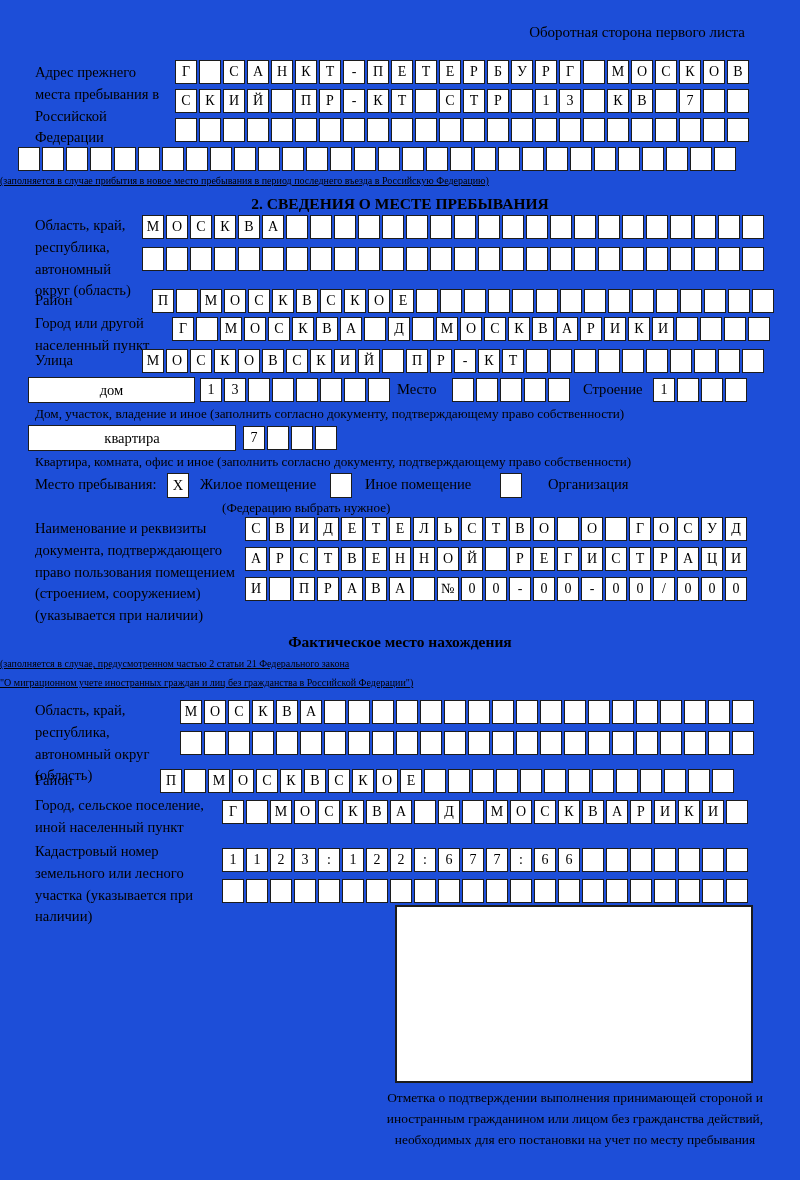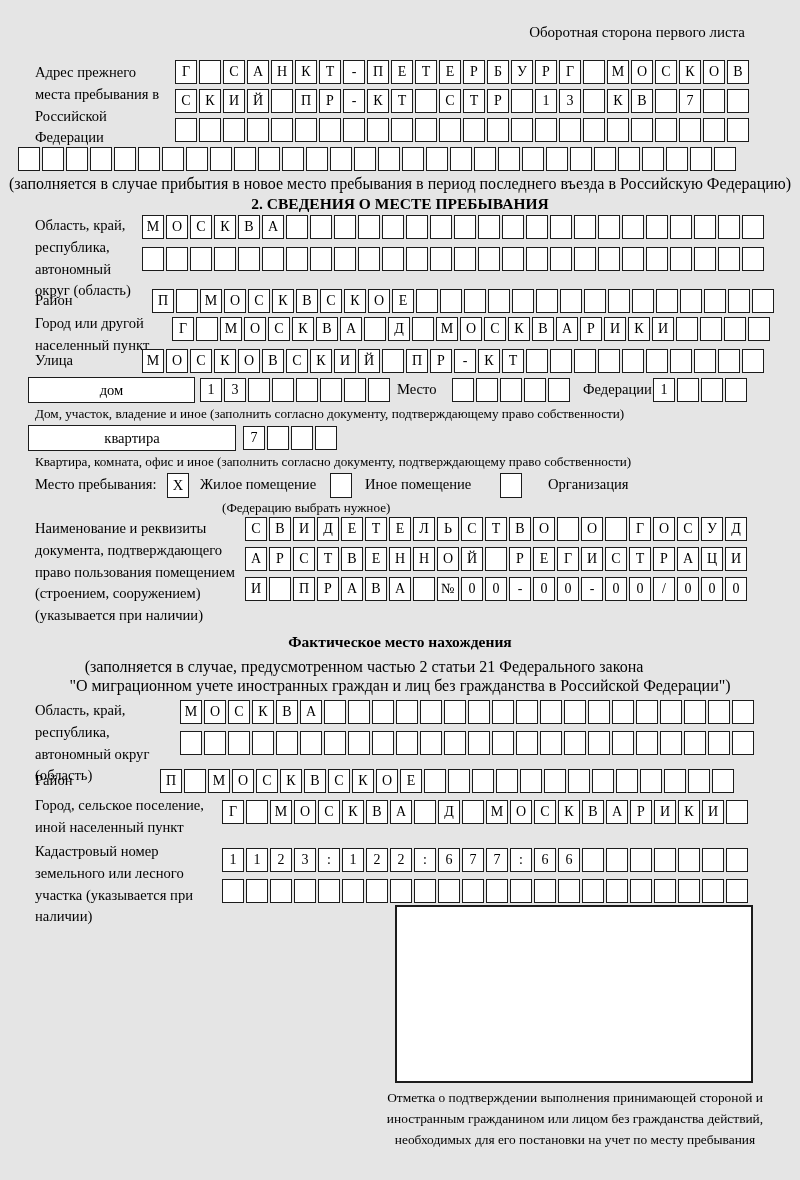--- a/index.html
+++ b/index.html
@@ -1,22 +1,22 @@
 <!DOCTYPE html>
 <html><head>
 <meta charset="utf-8">
 <style>
   html,body{margin:0;padding:0;background:#fff;}
   .page{
-    position:relative;width:800px;height:1180px;background:#e5e5e5;color:#000;
+    position:relative;width:800px;height:1180px;background:#1d4ed8;color:#000;
     font-family:"Liberation Serif","DejaVu Serif",serif;overflow:hidden;
   }
   .hnote{position:absolute;font-size:15px;}
   .lbl{position:absolute;font-size:14.6px;line-height:21.8px;}
-  .note{position:absolute;font-size:16px;text-align:center;}
+  .note{position:absolute;font-size:10px;text-align:left;text-decoration:underline;}
   .stitle{position:absolute;left:0;width:800px;text-align:center;font-weight:bold;font-size:15.5px;}
   .cells{position:absolute;display:flex;}
   .cell{
     box-sizing:border-box;flex:0 0 auto;width:22px;height:24px;margin-right:2px;
     border:1.6px solid #1c1c1c;display:flex;align-items:center;justify-content:center;
     font-size:14px;background:#fff;
   }
   .nbox{
     position:absolute;box-sizing:border-box;border:1.6px solid #1c1c1c;height:26px;
     display:flex;align-items:center;justify-content:center;font-size:14.6px;background:#fff;
@@ -311,21 +311,21 @@
       <div class="cell"></div>
     </div>
   <div class="inline-lbl" style="top:381px;left:397px">Место</div>
   <div class="cells" style="top:378px;left:452px">
       <div class="cell"></div>
       <div class="cell"></div>
       <div class="cell"></div>
       <div class="cell"></div>
       <div class="cell"></div>
     </div>
-  <div class="inline-lbl" style="top:381px;left:583px">Федерации</div>
+  <div class="inline-lbl" style="top:381px;left:583px">Строение</div>
   <div class="cells" style="top:378px;left:653px">
       <div class="cell">1</div>
       <div class="cell"></div>
       <div class="cell"></div>
       <div class="cell"></div>
     </div>
   <div class="cap" style="top:406px;left:35px">Дом, участок, владение и иное (заполнить согласно документу, подтверждающему право собственности)</div>
 
   <div class="nbox" style="top:425px;left:28px;width:208px">квартира</div>
   <div class="cells" style="top:426px;left:243px">

